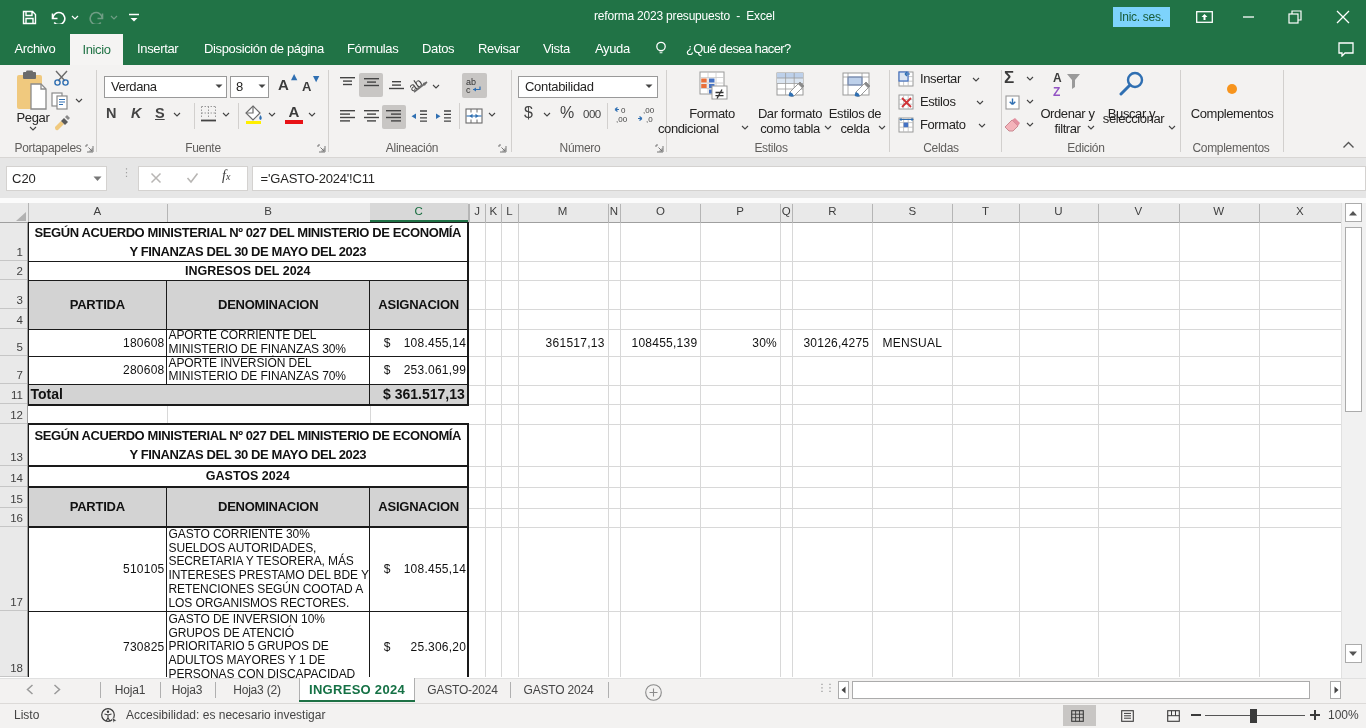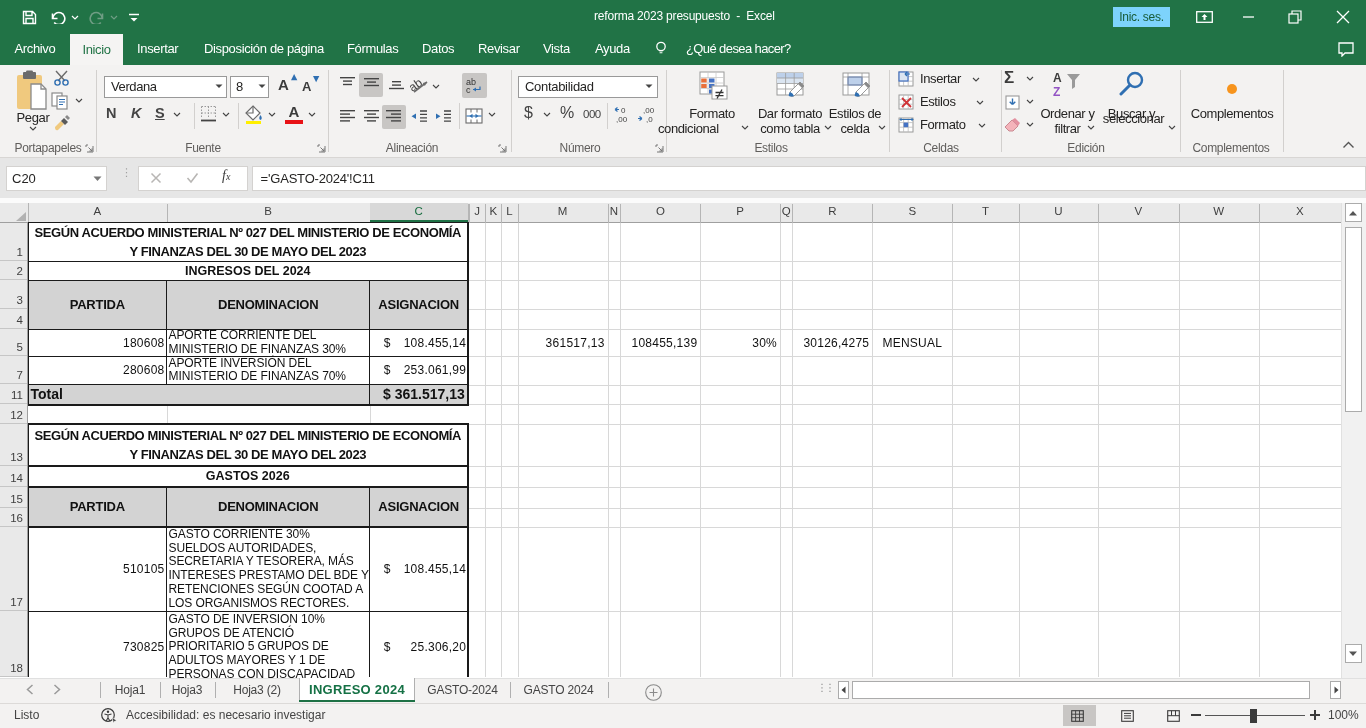--- a/index.html
+++ b/index.html
@@ -530,21 +530,21 @@
 <div style="position:absolute;left:383px;top:384.5px;width:110px;height:19.5px;display:flex;align-items:center;font-size:14px;font-weight:bold;letter-spacing:0px;color:#111">$&nbsp;361.517,13</div>
 <div style="position:absolute;left:484.6px;top:329.2px;width:120px;height:26.900000000000034px;display:flex;align-items:center;justify-content:flex-end;font-size:12px;letter-spacing:0.25px;color:#111">361517,13</div>
 <div style="position:absolute;left:577.4px;top:329.2px;width:120px;height:26.900000000000034px;display:flex;align-items:center;justify-content:flex-end;font-size:12px;letter-spacing:0.25px;color:#111">108455,139</div>
 <div style="position:absolute;left:657px;top:329.2px;width:120px;height:26.900000000000034px;display:flex;align-items:center;justify-content:flex-end;font-size:12px;letter-spacing:0.25px;color:#111">30%</div>
 <div style="position:absolute;left:749.3px;top:329.2px;width:120px;height:26.900000000000034px;display:flex;align-items:center;justify-content:flex-end;font-size:12px;letter-spacing:0.25px;color:#111">30126,4275</div>
 <div style="position:absolute;left:872.3px;top:329.2px;width:80.10000000000002px;height:26.900000000000034px;display:flex;flex-direction:column;justify-content:center;text-align:center;font-size:12px;letter-spacing:0.25px;color:#111;">MENSUAL</div>
 <div style="position:absolute;left:28px;top:423.8px;width:439.5px;height:42.19999999999999px;display:flex;flex-direction:column;justify-content:center;text-align:center;font-size:13px;font-weight:bold;letter-spacing:-0.4px;color:#111;line-height:19px;">
     <div>SEGÚN ACUERDO MINISTERIAL Nº 027 DEL MINISTERIO DE ECONOMÍA</div>
     <div>Y FINANZAS DEL 30 DE MAYO DEL 2023</div>
   </div>
-<div style="position:absolute;left:28px;top:466px;width:439.5px;height:20.899999999999977px;display:flex;flex-direction:column;justify-content:center;text-align:center;font-size:12.5px;font-weight:bold;letter-spacing:0px;color:#111;">GASTOS 2026</div>
+<div style="position:absolute;left:28px;top:466px;width:439.5px;height:20.899999999999977px;display:flex;flex-direction:column;justify-content:center;text-align:center;font-size:12.5px;font-weight:bold;letter-spacing:0px;color:#111;">GASTOS 2024</div>
 <div style="position:absolute;left:28px;top:486.9px;width:138.5px;height:40.10000000000002px;display:flex;flex-direction:column;justify-content:center;text-align:center;font-size:13px;font-weight:bold;letter-spacing:-0.25px;color:#111;">PARTIDA</div>
 <div style="position:absolute;left:166.5px;top:486.9px;width:203.3px;height:40.10000000000002px;display:flex;flex-direction:column;justify-content:center;text-align:center;font-size:13px;font-weight:bold;letter-spacing:-0.25px;color:#111;">DENOMINACION</div>
 <div style="position:absolute;left:369.8px;top:486.9px;width:97.69999999999999px;height:40.10000000000002px;display:flex;flex-direction:column;justify-content:center;text-align:center;font-size:13px;font-weight:bold;letter-spacing:-0.25px;color:#111;">ASIGNACION</div>
 <div style="position:absolute;left:44.5px;top:527px;width:120px;height:84.29999999999995px;display:flex;align-items:center;justify-content:flex-end;font-size:12px;letter-spacing:0.25px;color:#111">510105</div>
 <div style="position:absolute;left:168.5px;top:527px;width:201px;height:84.3px;display:flex;flex-direction:column;justify-content:center;line-height:13.7px;font-size:12px;letter-spacing:-0.1px;color:#111">
     <div>GASTO CORRIENTE 30%</div>
     <div>SUELDOS AUTORIDADES,</div>
     <div>SECRETARIA Y TESORERA, MÁS</div>
     <div>INTERESES PRESTAMO DEL BDE Y</div>
     <div>RETENCIONES SEGÚN COOTAD A</div>

